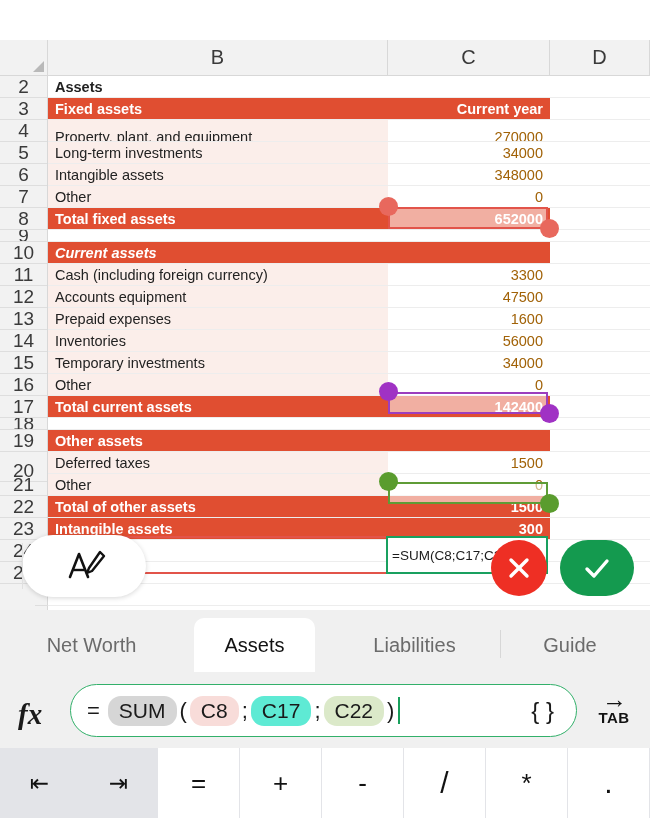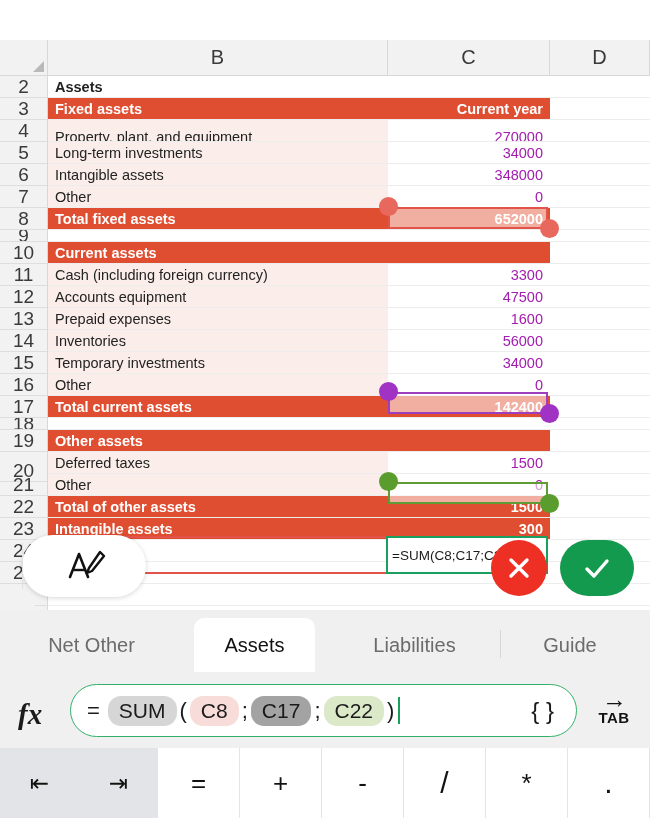--- a/index.html
+++ b/index.html
@@ -120,21 +120,21 @@
     position: absolute;
     left: 340px; top: 0;
     width: 162px;
     height: 100%;
     box-sizing: border-box;
     padding-right: 7px;
     display: flex;
     align-items: center;
     justify-content: flex-end;
     font-size: 14.5px;
-    color: #a21caf;
+    color: #a16207;
     overflow: hidden;
     white-space: nowrap;
   }
   .cell-d {
     position: absolute;
     left: 502px; top: 0;
     width: 100px;
     height: 100%;
     box-sizing: border-box;
   }
@@ -314,21 +314,21 @@
   }
   .f-token {
     font-size: 21px; color: #1a1a1a;
     border-radius: 13px;
     padding: 3px 11px;
     margin: 0 1px;
     white-space: nowrap;
   }
   .tok-fn   { background: #d6d6d6; }
   .tok-ref1 { background: #f8dcd9; }
-  .tok-ref2 { background: #a3a3a3; }
+  .tok-ref2 { background: #5eead4; }
   .tok-ref3 { background: #dbe9c9; }
   .f-punc { font-size: 22px; color: #1a1a1a; padding: 0 2px; }
   .f-caret {
     display: inline-block;
     width: 2px; height: 27px;
     background: #18a05c;
     margin-left: 2px;
   }
   .f-brace {
     margin-left: auto;
@@ -467,21 +467,21 @@
         <div class="cell-c">652000</div>
         <div class="cell-d"></div>
       </div>
       <div class="rowline" style="top: 153px;"></div>
       <div class="grid-row r-sep" style="top: 154px; height: 12px;">
         <div class="cell-b"></div>
         <div class="cell-c"></div>
         <div class="cell-d"></div>
       </div>
       <div class="rowline" style="top: 165px;"></div>
-      <div class="grid-row r-header" style="top: 166px; height: 22px;">
+      <div class="grid-row r-header" style="top: 166px; height: 22px; font-style: italic;">
         <div class="cell-b">Current assets</div>
         <div class="cell-c"></div>
         <div class="cell-d"></div>
       </div>
       <div class="rowline" style="top: 187px;"></div>
       <div class="grid-row r-tint" style="top: 188px; height: 22px;">
         <div class="cell-b">Cash (including foreign currency)</div>
         <div class="cell-c">3300</div>
         <div class="cell-d"></div>
       </div>
@@ -628,21 +628,21 @@
         <line x1="11.5" y1="24" x2="22.5" y2="24" stroke="#121212" stroke-width="2.4"></line>
         <path d="M38 6 L42 10 L30 25 L25 27 L27 22 Z" fill="none" stroke="#121212" stroke-width="2.4" stroke-linejoin="round"></path>
       </svg>
     </div>
   </div>
 </div>
 
 <div id="bottom-panel">
 
   <div id="tab-bar">
-      <div class="sheet-tab" style="left: 10px; width: 163px;">Net Other</div>
+      <div class="sheet-tab" style="left: 10px; width: 163px;">Net Worth</div>
       <div class="sheet-tab active" style="left: 194px; width: 121px;">Assets</div>
       <div class="sheet-tab" style="left: 506px; width: 128px;">Guide</div>
       <div class="sheet-tab" style="left: 334px; width: 161px;">Liabilities</div>
       <div class="tab-divider" style="left: 500px;"></div>
     </div>
 
   <div id="formula-row">
     <div id="fx-label">fx</div>
 
     <div id="formula-field">

